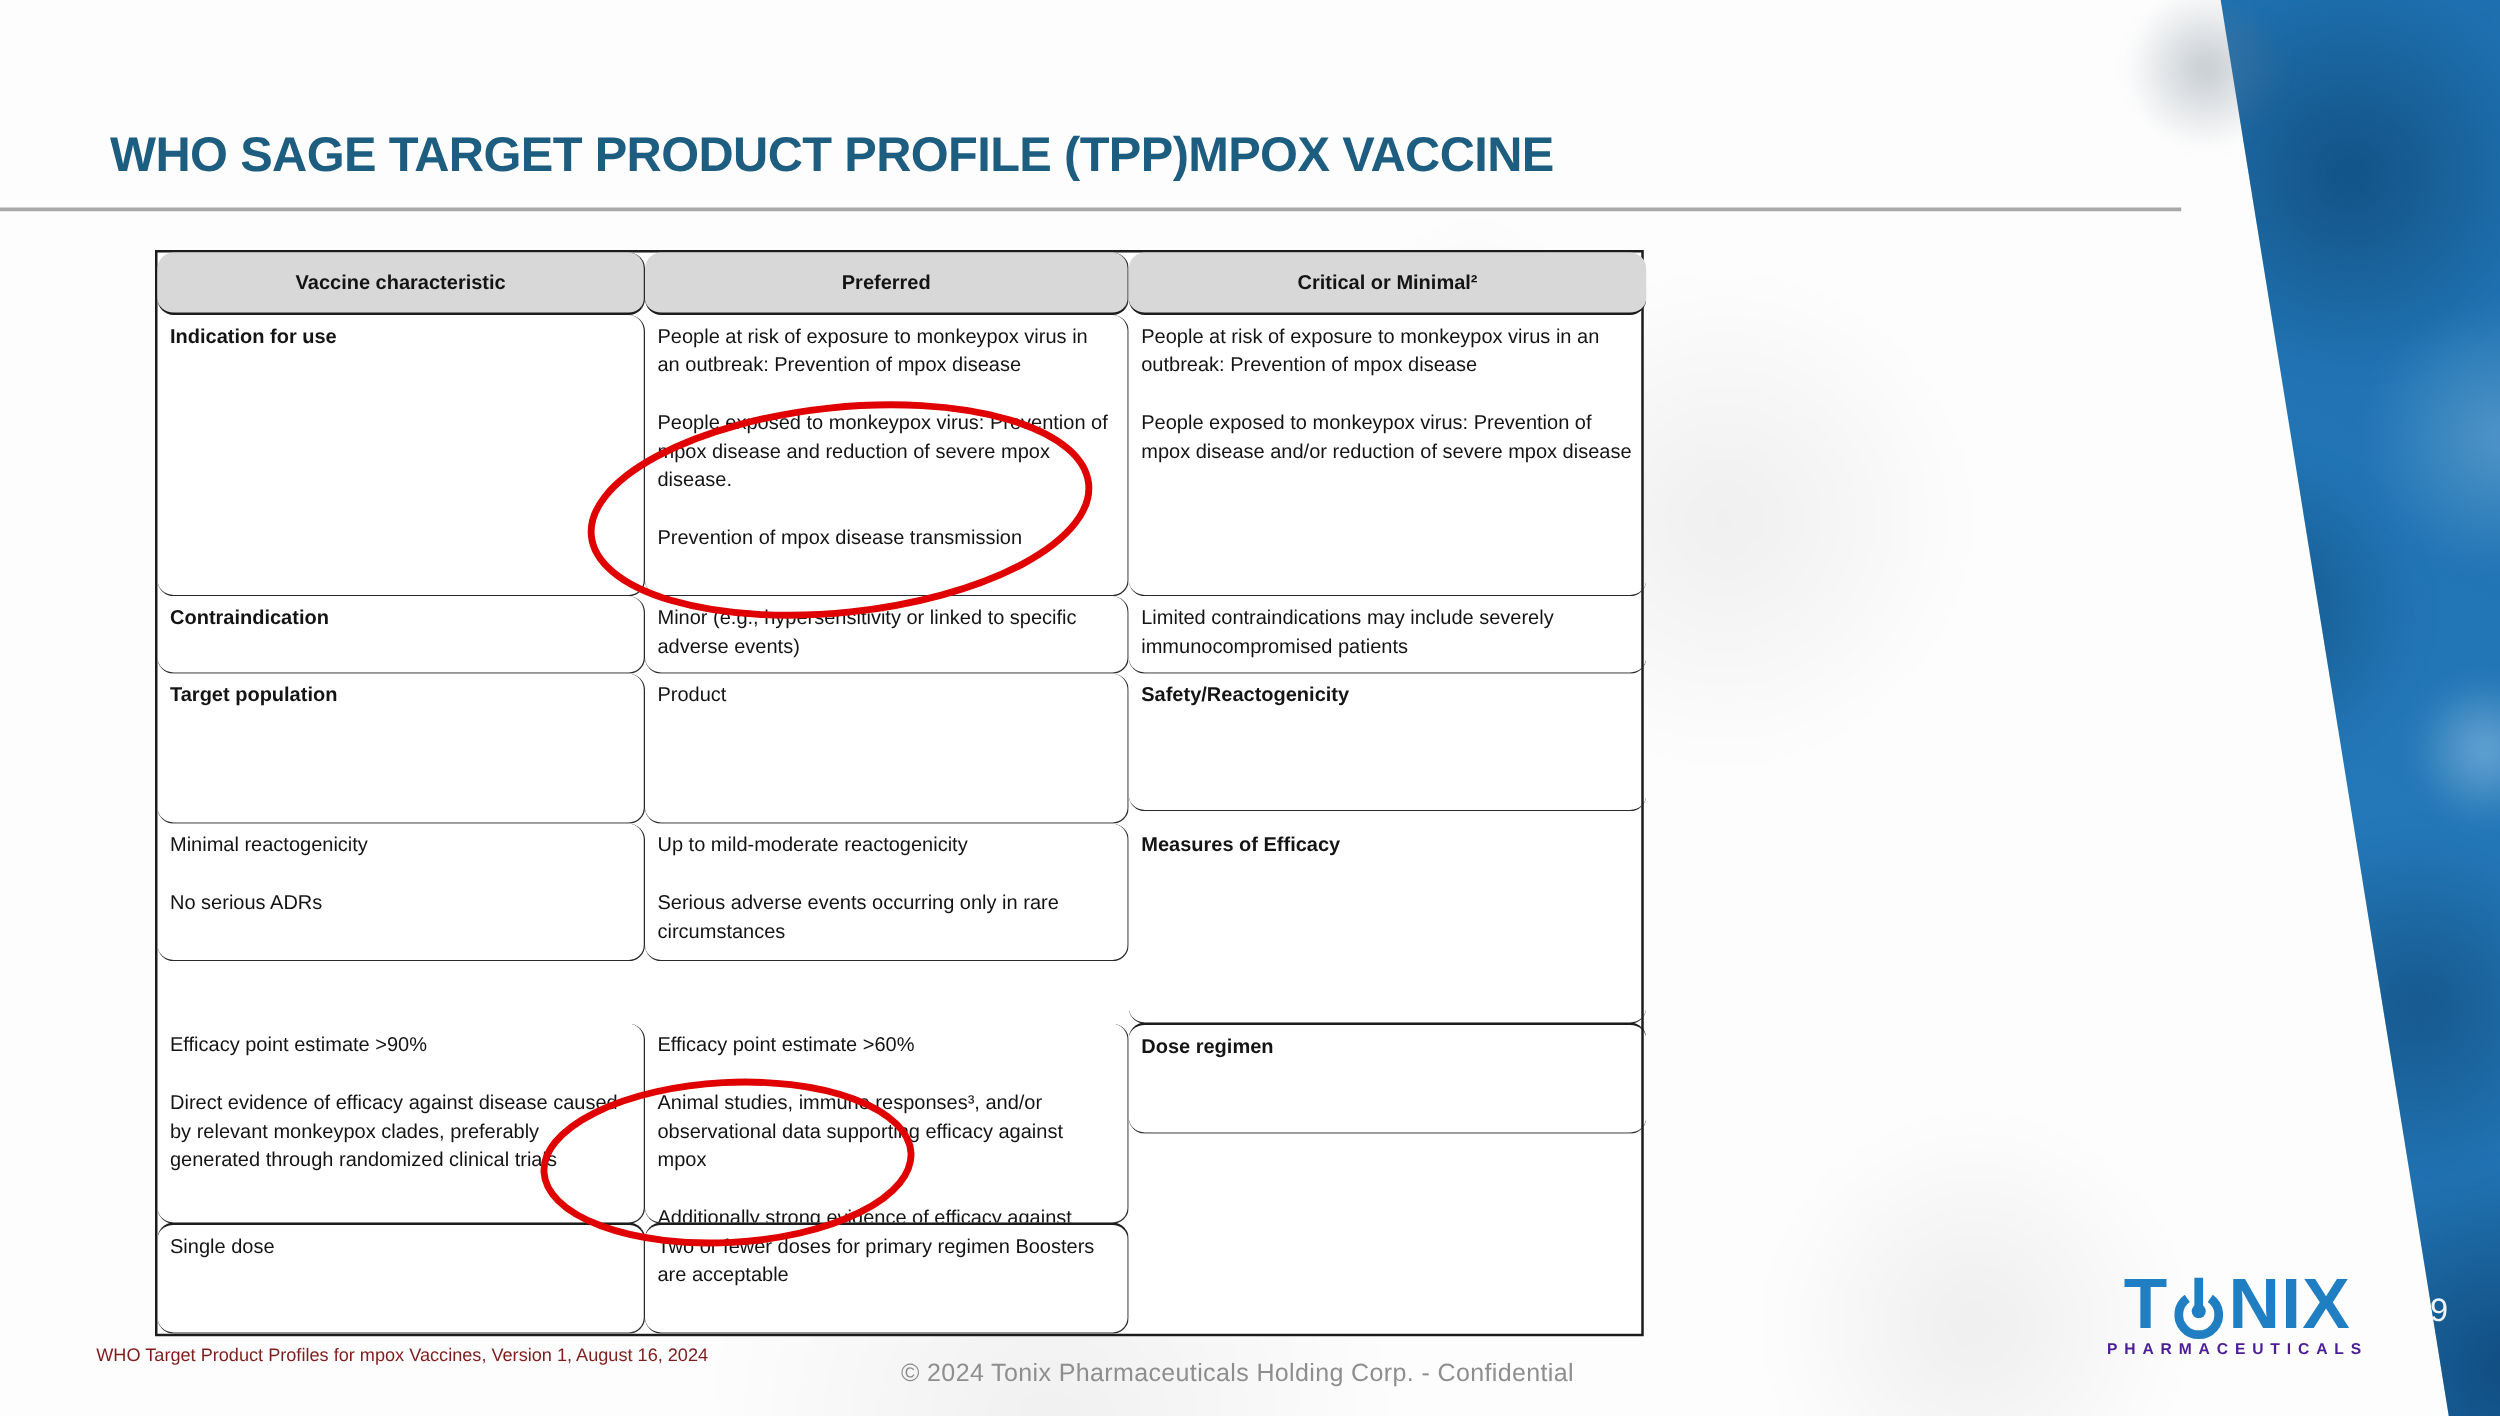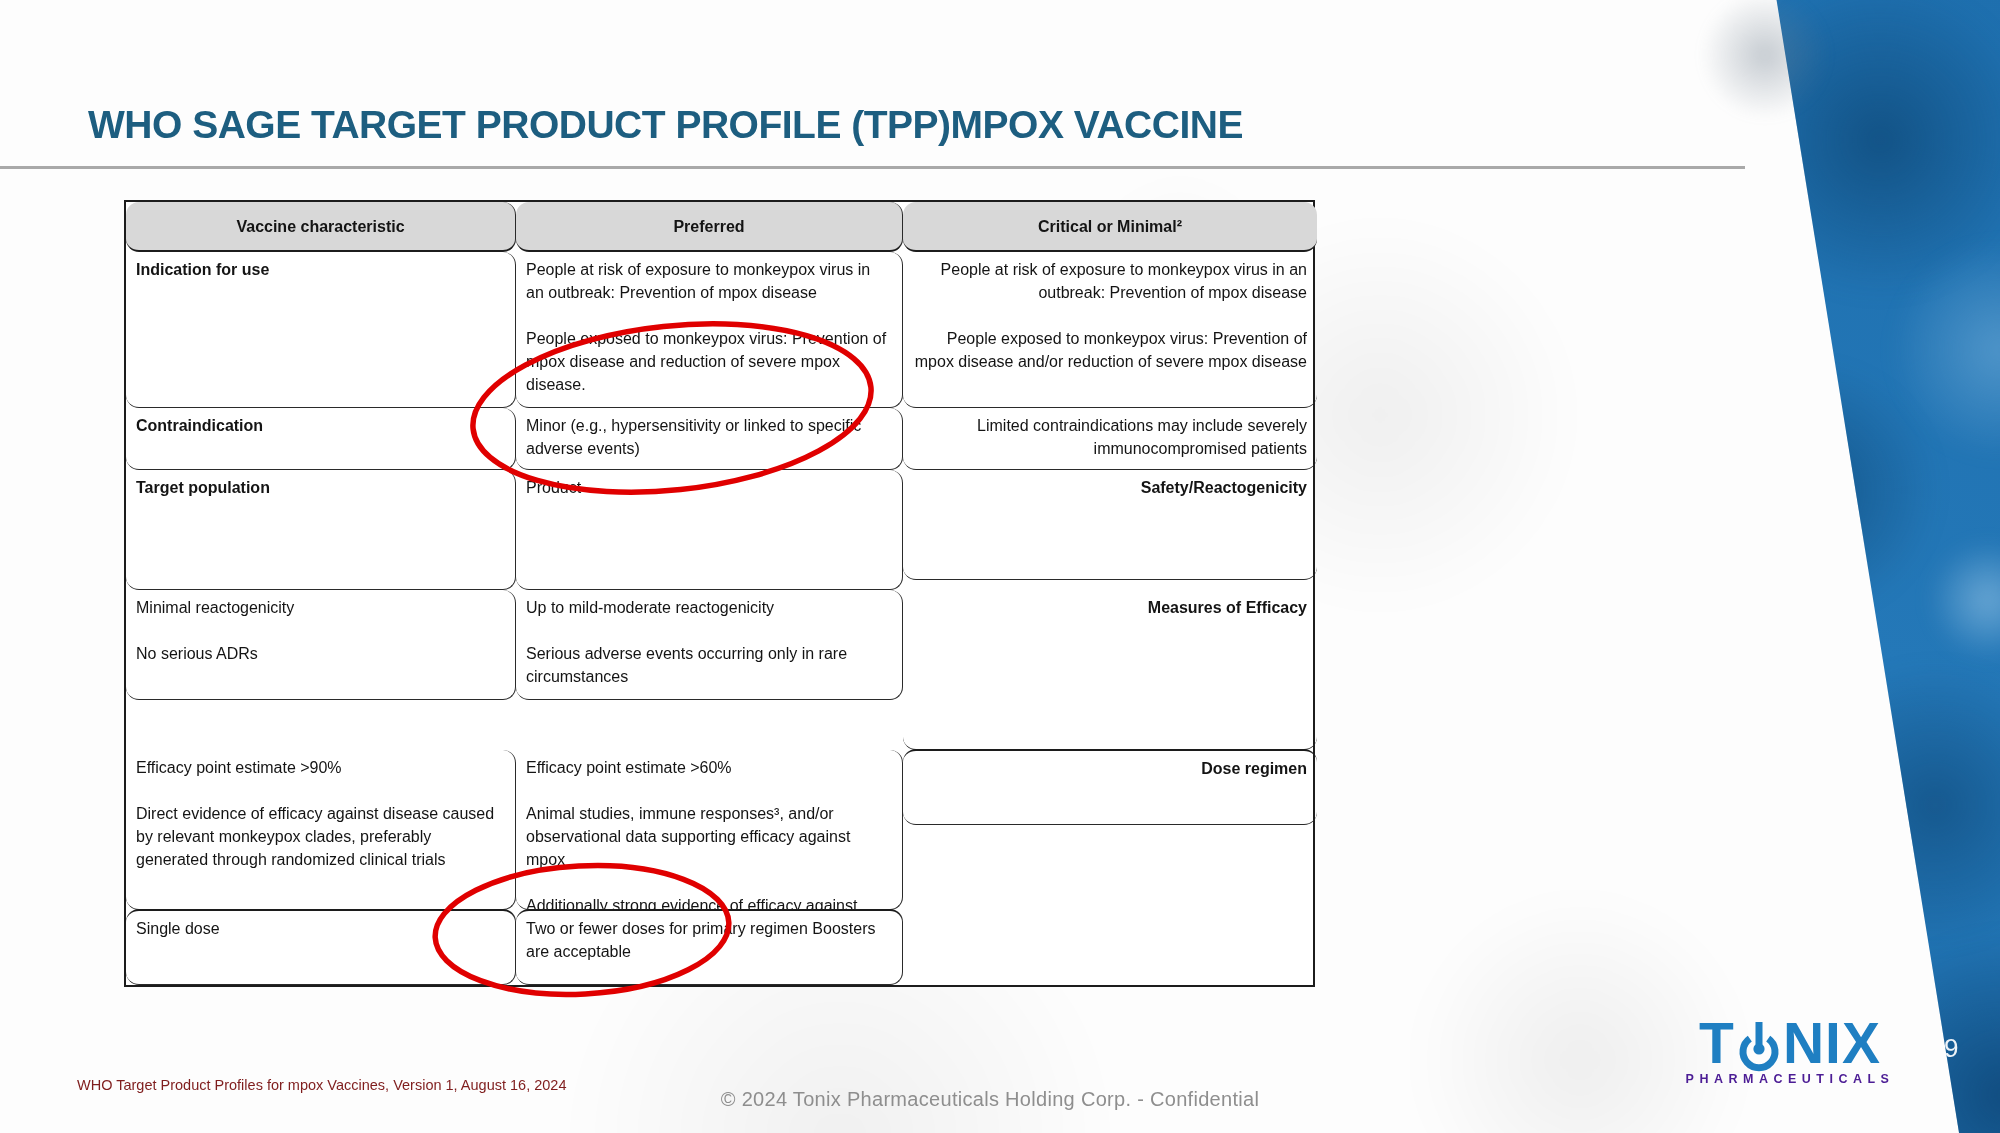--- a/index.html
+++ b/index.html
@@ -41,29 +41,29 @@
     display:grid;grid-template-columns:390px 387px 414px;
     border:2px solid #1c1c1c;box-sizing:border-box;background:#fff;
     font-size:16px;line-height:23px;color:#141414;
   }
   .tpp .cell{
     border-right:1px solid #2a2a2a;border-bottom:1px solid #2a2a2a;
     padding:6px 10px 4px 10px;box-sizing:border-box;white-space:pre-line;
     overflow:hidden;
     border-radius:13px;
   }
-  .tpp .cell:nth-child(3n){border-right:none;text-align:right;}
+  .tpp .cell:nth-child(3n){border-right:none;}
   .tpp .hdr{
     background:#d8d8d8;font-weight:bold;display:flex;align-items:center;
     justify-content:center;white-space:nowrap;height:50px;
     border-bottom:2px solid #1c1c1c;padding:0;
   }
   .tpp .rowlabel{font-weight:bold;}
-  .h208{height:156px;} .h62{height:62px;} .h120{height:120px;}
-  .h110{height:110px;} .h160{height:160px;} .h72{height:76px;}
+  .h208{height:225px;} .h62{height:62px;} .h120{height:120px;}
+  .h110{height:110px;} .h160{height:160px;} .h72{height:89px;}
   .thick-top{border-top:2px solid #1c1c1c;margin-top:-1px;}
   .lastrow{border-bottom:none;}
   
   .marks{position:absolute;left:0;top:0;width:2000px;height:1133px;pointer-events:none;}
   
   .srcnote{position:absolute;left:77px;top:1045px;font-size:14.5px;color:#7f1d1d;margin-top:32px;}
   .copyright{position:absolute;left:0;top:1088px;width:1980px;text-align:center;
     font-size:20px;letter-spacing:0.3px;color:#8e8e8e;}
   
   .logo{position:absolute;left:1684px;top:1014px;width:212px;text-align:center;}

